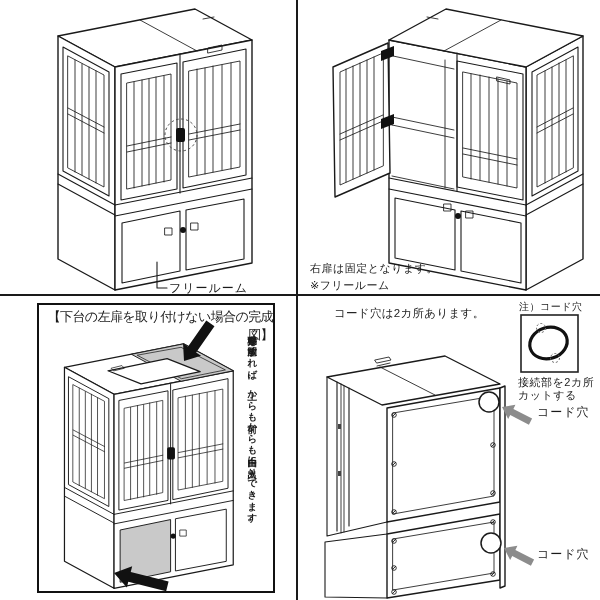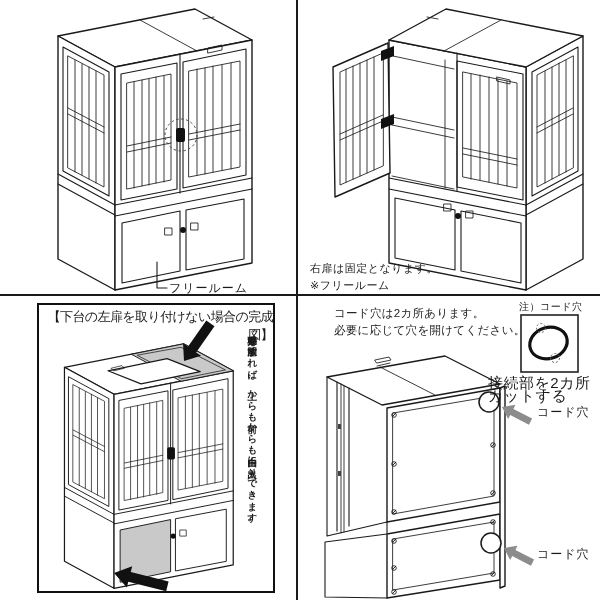--- a/index.html
+++ b/index.html
@@ -17,21 +17,21 @@
   .divH{position:absolute;left:0;top:294px;width:600px;height:2px;background:#1a1a1a}
   .q3box{position:absolute;left:37px;top:303px;width:238px;height:290px;
          border:2.5px solid #111;box-sizing:border-box;background:transparent}
   .q3title{margin-top:3px;text-align:right;font-weight:400;font-size:13px;letter-spacing:-0.6px}
   .q3vert{position:absolute;left:246px;top:328px;height:266px;writing-mode:vertical-rl;
           font-size:9.5px;font-weight:600;letter-spacing:0.2px;line-height:1.4}
   .q2note{position:absolute;left:310px;top:260px;font-size:11px;font-weight:500;line-height:17px;letter-spacing:0.5px}
   .q1label{position:absolute;left:169px;top:280px;font-size:12px;letter-spacing:1px}
   .q4head{position:absolute;left:334px;top:305px;font-size:11.5px;font-weight:400;line-height:16.5px;letter-spacing:0.3px}
   .q4legtitle{position:absolute;left:519px;top:300px;font-size:10px;letter-spacing:0.5px}
-  .q4legcap{position:absolute;left:488px;top:376px;font-size:15px;line-height:13px;letter-spacing:0.5px}
+  .q4legcap{position:absolute;left:518px;top:376px;font-size:11px;line-height:13px;letter-spacing:0.5px}
   .holelbl{position:absolute;font-size:12px;letter-spacing:1px}
 </style>
 </head>
 <body>
 
 <div class="canvas">
 
   <svg width="298" height="297" viewBox="0 0 298 297" style="left:0;top:0">
     <g>
       <path class="face" d="M58,36 L195,9 L252,40 L115,67 Z"></path>
@@ -185,21 +185,20 @@
 
   <div class="t q2note">
     <div>右扉は固定となります。</div>
     <div>※フリールーム</div>
   </div>
 
   <div class="t q3vert">移動扉を開放すれば、上からも前からも自由に出入りできます。</div>
 
   <div class="t q4head">
     <div>コード穴は2カ所あります。</div>
-    <div>必要に応じて穴を開けてください。</div>
   </div>
 
   <div class="t q4legtitle">注）コード穴</div>
 
   <div class="t q4legcap">
     <div>接続部を2カ所</div>
     <div>カットする</div>
   </div>
 
   <div class="t holelbl" style="left:537px;top:404px">コード穴</div>

